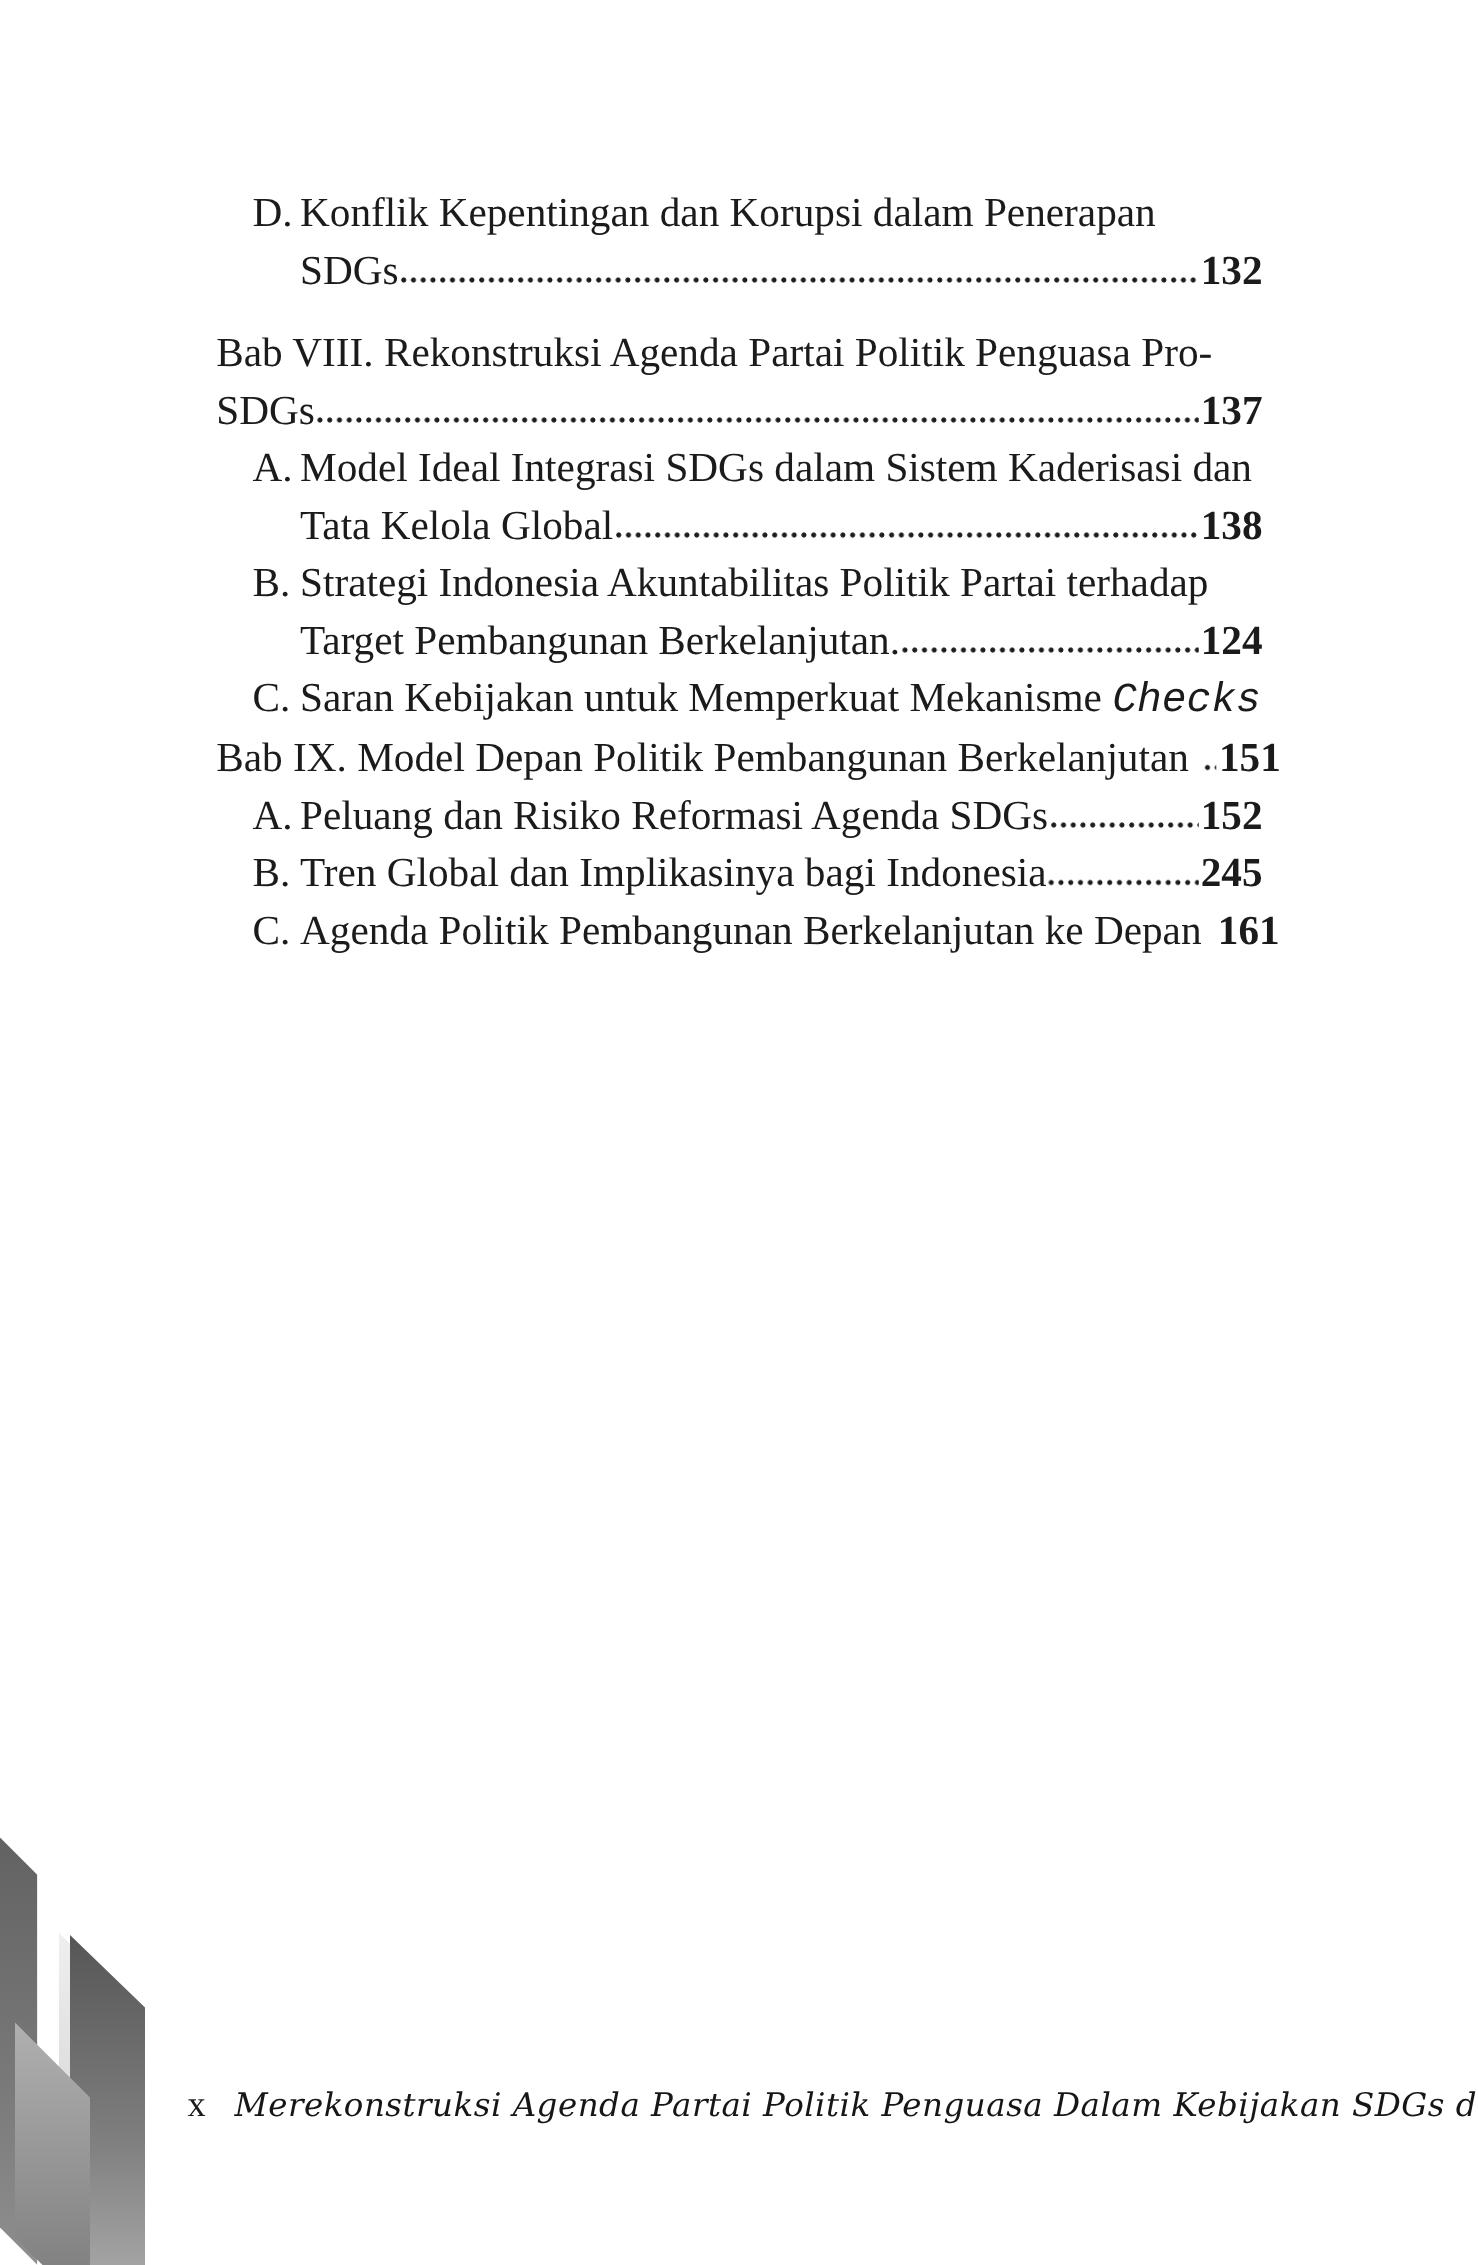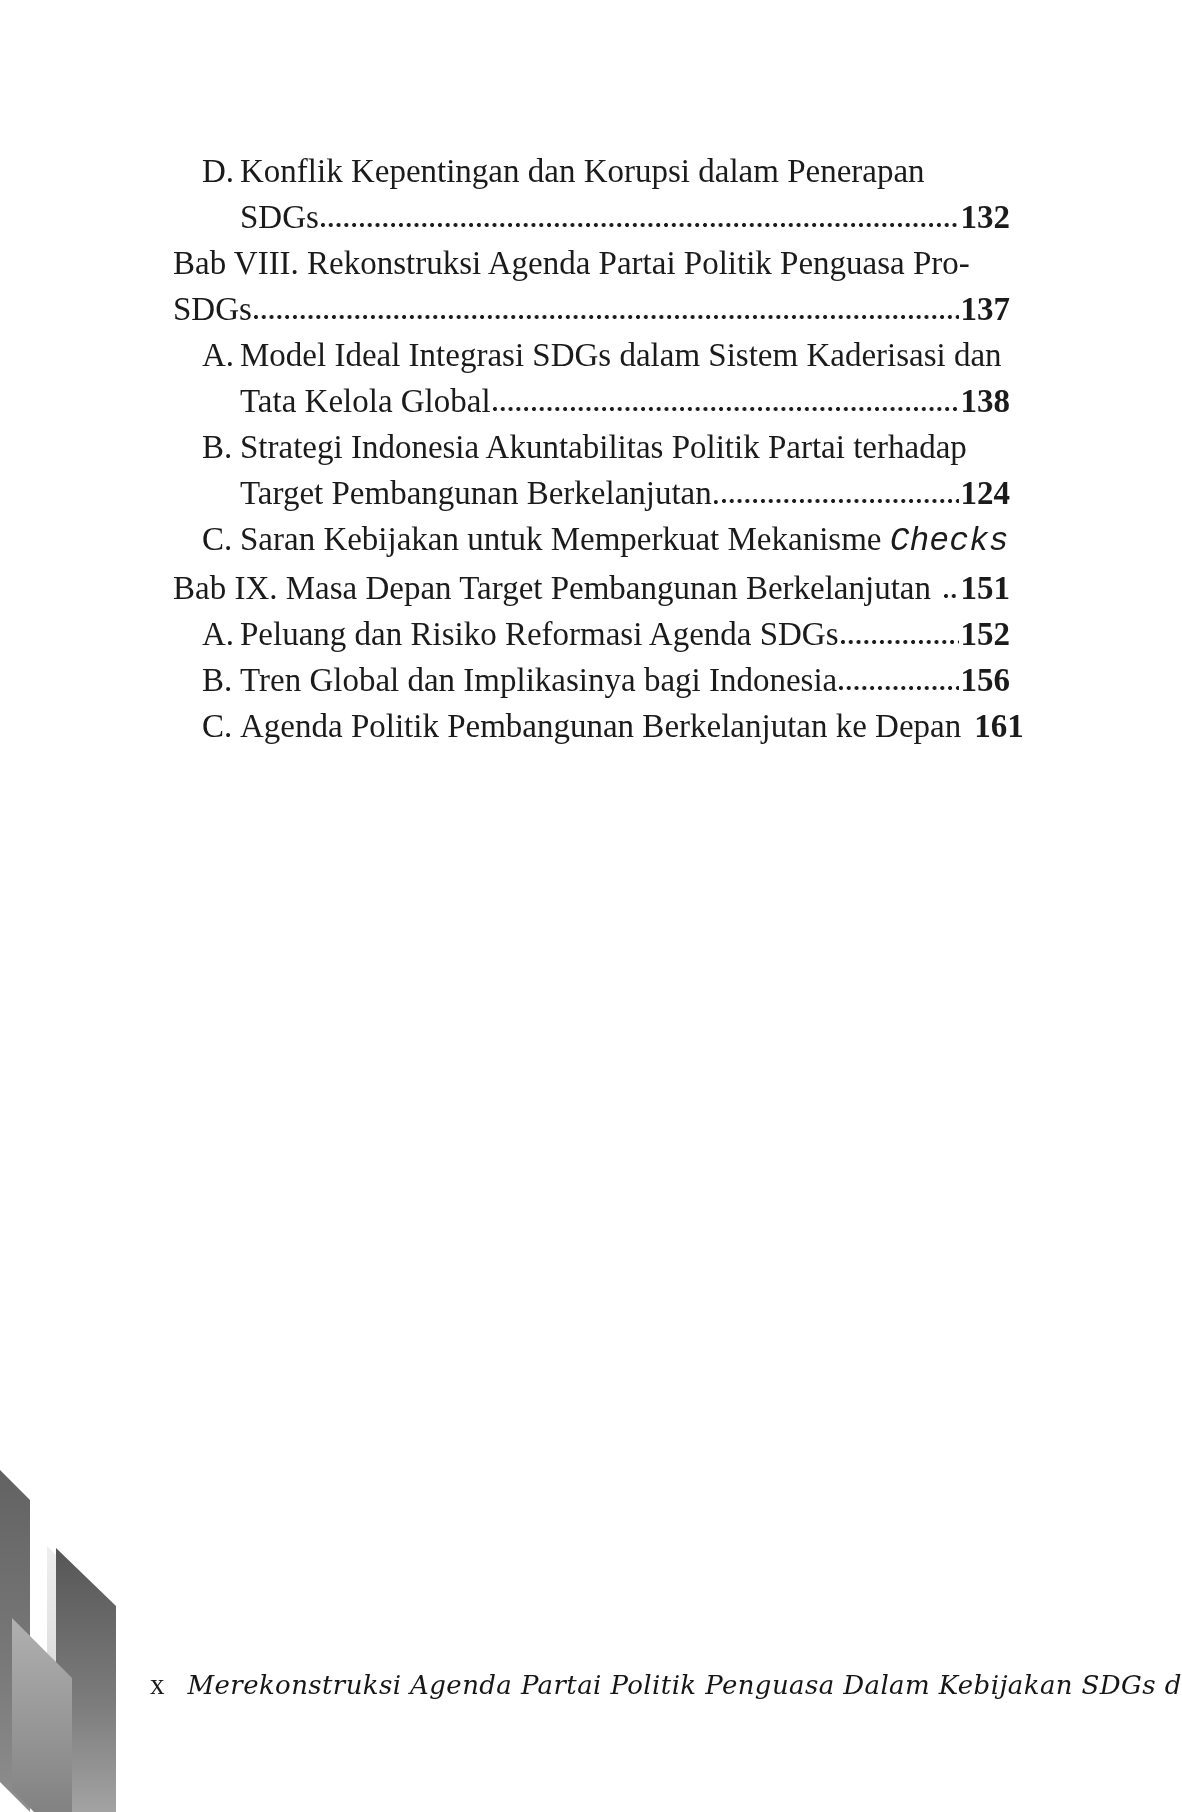--- a/index.html
+++ b/index.html
@@ -15,21 +15,21 @@
   
   .toc {
     position: absolute;
     left: 173px; top: 148px;
     width: 837px;
     font-size: 33px;
     line-height: 46px;
     color: #1b1b1b;
   }
   .entry { margin: 0; }
-  .entry.space-before { }
+  .entry.space-before { margin-top: 20px; }
   .line {
     display: flex;
     align-items: baseline;
     white-space: pre;
     position: relative;
   }
   .lettered .line { padding-left: 67px; }
   .letter {
     position: absolute;
     left: 29px; top: 0;
@@ -165,41 +165,41 @@
   <div class="entry lettered">
     <div class="line">
       <span class="letter">C.</span>
       <span class="txt">Saran Kebijakan untuk Memperkuat Mekanisme </span>
       <span class="txt it">Checks</span>
     </div>
   </div>
 
   <div class="entry chapter">
     <div class="line">
-      <span class="txt">Bab IX. Masa Depan Target Pembangunan Berkelanjutan</span>
+      <span class="txt">Bab IX. Model Depan Politik Pembangunan Berkelanjutan</span>
       <span class="leader gap"></span>
       <span class="pg">151</span>
     </div>
   </div>
 
   <div class="entry lettered">
     <div class="line">
       <span class="letter">A.</span>
       <span class="txt">Peluang dan Risiko Reformasi Agenda SDGs</span>
       <span class="leader"></span>
       <span class="pg">152</span>
     </div>
   </div>
 
   <div class="entry lettered">
     <div class="line">
       <span class="letter">B.</span>
       <span class="txt">Tren Global dan Implikasinya bagi Indonesia</span>
       <span class="leader"></span>
-      <span class="pg">156</span>
+      <span class="pg">245</span>
     </div>
   </div>
 
   <div class="entry lettered">
     <div class="line">
       <span class="letter">C.</span>
       <span class="txt">Agenda Politik Pembangunan Berkelanjutan ke Depan</span>
       <span class="leader blank"></span>
       <span class="pg">161</span>
     </div>

